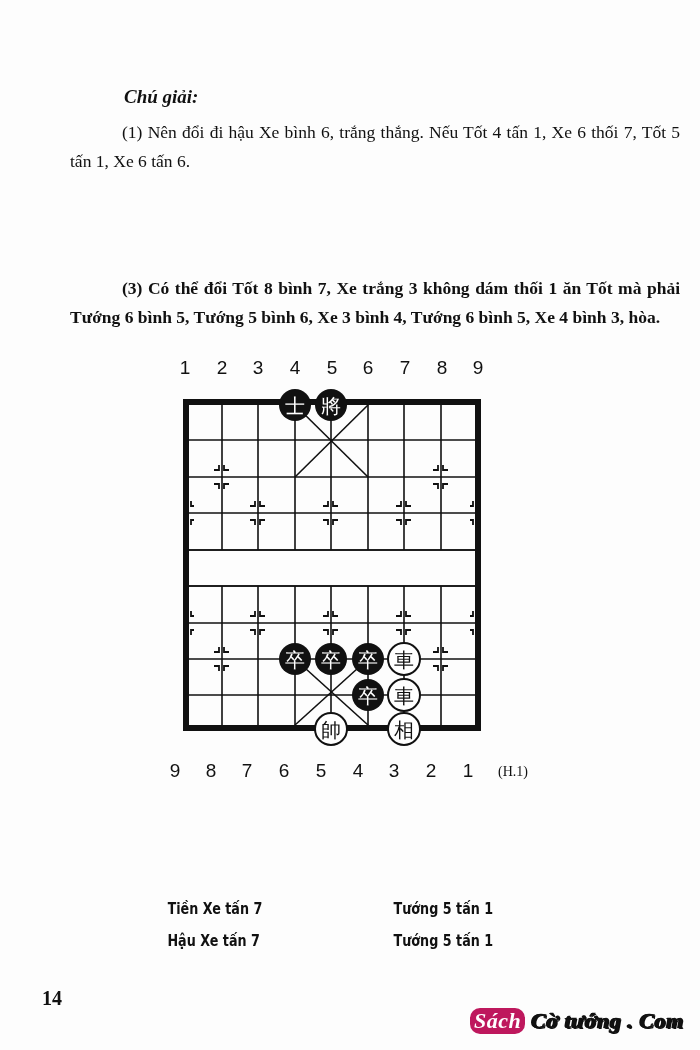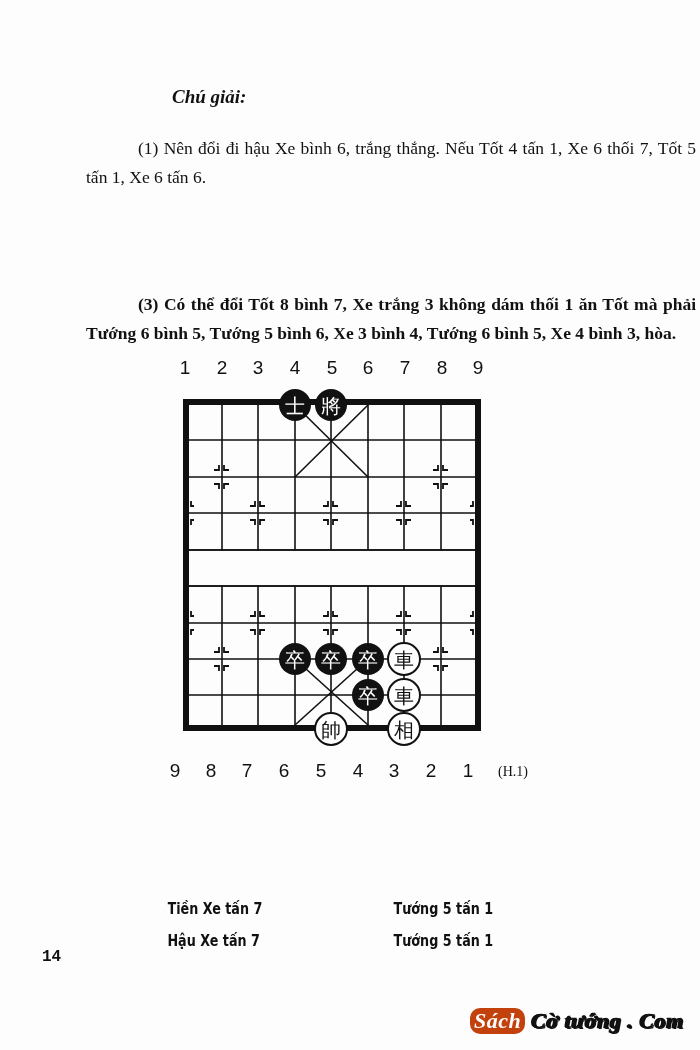--- a/index.html
+++ b/index.html
@@ -6,26 +6,25 @@
   body {
     width: 700px; height: 1050px; position: relative; overflow: hidden;
     background: #fdfdfd; color: #111;
     font-family: "DejaVu Serif", "Liberation Serif", serif;
   }
   .page { position: absolute; inset: 0; }
   .heading {
     position: absolute; left: 124px; top: 86px;
     font-family: "Liberation Serif", serif; font-weight: bold; font-style: italic;
     font-size: 19px;
-    margin-left: 48px;
   }
   .para {
     position: absolute; left: 70px; width: 610px;
     font-family: "Liberation Serif", serif; font-size: 17.5px; line-height: 29px;
-    text-align: justify; text-align-last: left; margin: 16px;
+    text-align: justify; text-align-last: left; margin: 0;
   }
   .para .indent { display: inline-block; width: 52px; }
   #p1 { top: 118px; }
   #p2 { top: 206px; }
   #p3 { top: 274px; font-weight: bold; }
   #p4 { top: 797px; }
 
   .files-top, .files-bottom {
     position: absolute; font-family: "Liberation Sans", sans-serif; font-size: 19px;
   }
@@ -39,32 +38,32 @@
 
   .board { position: absolute; left: 0; top: 0; }
 
   .moves {
     position: absolute; left: 0; top: 0; font-family: "DejaVu Sans", sans-serif;
     font-weight: bold; font-size: 15px; transform: scaleX(0.85); transform-origin: left top;
   }
   .move { position: absolute; white-space: nowrap; }
 
   .page-num {
-    position: absolute; left: 42px; top: 948px;
-    font-family: Liberation Mono, monospace; font-weight: bold; font-size: 16px;
+    position: absolute; left: 42px; top: 987px;
+    font-family: Liberation Serif, serif; font-weight: bold; font-size: 20px;
   }
   .logo {
     position: absolute; left: 470px; top: 1008px;
     font-family: "Liberation Serif", serif; font-weight: bold; font-style: italic;
     font-size: 22px; color: #111; letter-spacing: 0.5px;
     text-shadow: 1px 1px 0 #111, -1px 0 0 #111;
     -webkit-text-stroke: 0.6px #111;
   }
   .logo span { display: inline-block; }
-  .logo .w1 { background: #c2410c; color: #fff; border-radius: 10px; padding: 0 4px; -webkit-text-stroke: 0; text-shadow: none; }
+  .logo .w1 { background: #be185d; color: #fff; border-radius: 10px; padding: 0 4px; -webkit-text-stroke: 0; text-shadow: none; }
 </style>
 </head>
 <body>
 
 <div class="page">
 
   <div class="heading">Chú giải:</div>
 
   <p class="para" id="p1"><span class="indent"></span><span>(1) Nên đổi đi hậu Xe bình 6, trắng thắng. Nếu Tốt 4 tấn 1, Xe 6 thối 7, Tốt 5 tấn 1, Xe 6 tấn 6.</span></p>
   <p class="para" id="p3"><span class="indent"></span><span>(3) Có thể đổi Tốt 8 bình 7, Xe trắng 3 không dám thối 1 ăn Tốt mà phải Tướng 6 bình 5, Tướng 5 bình 6, Xe 3 bình 4, Tướng 6 bình 5, Xe 4 bình 3, hòa.</span></p>

